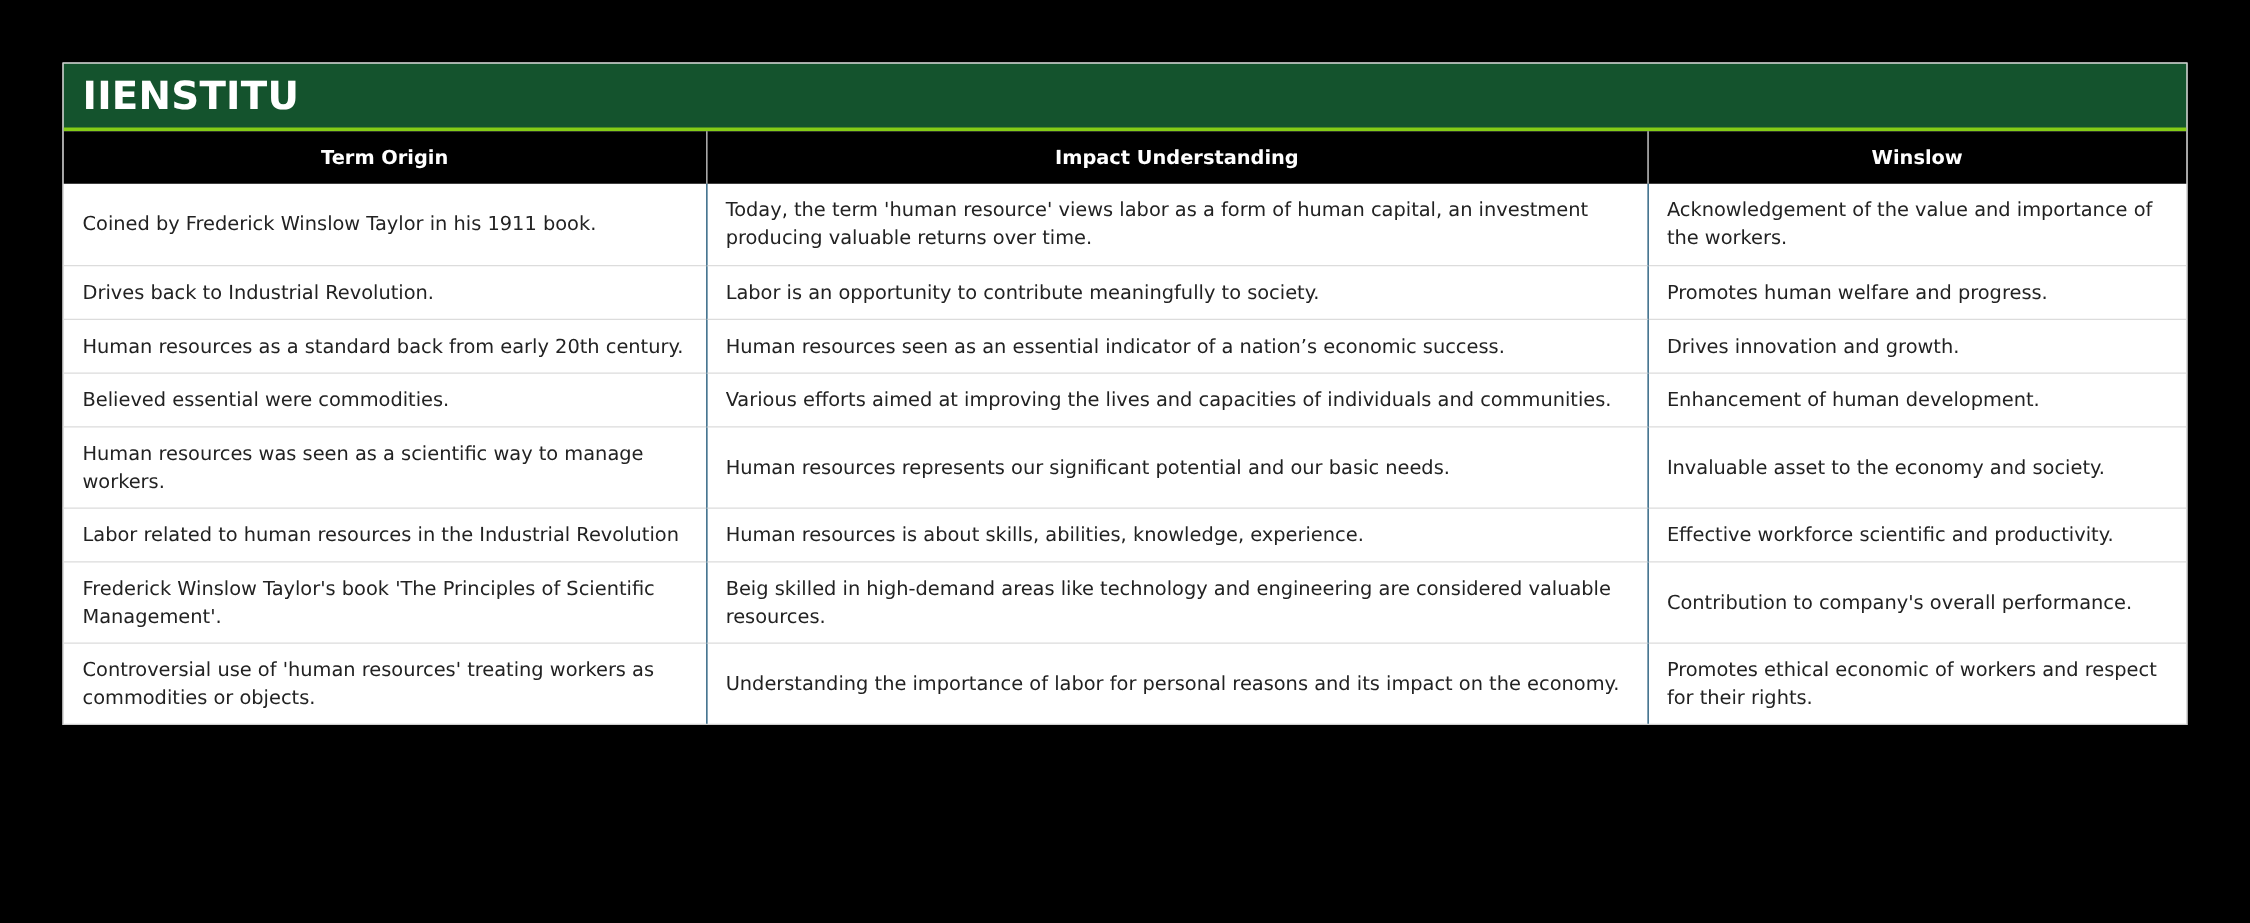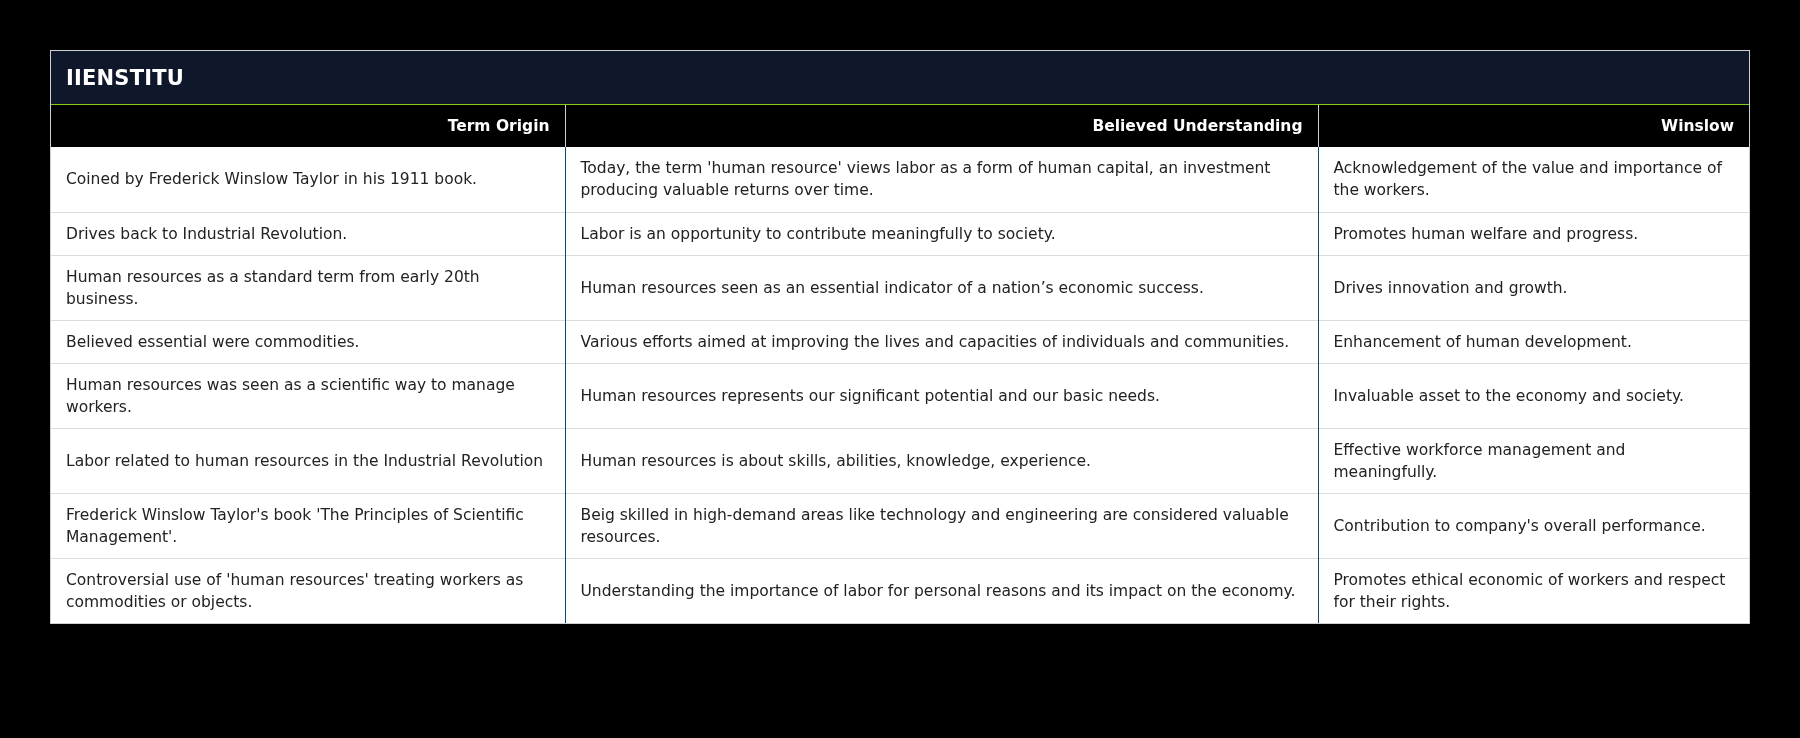--- a/index.html
+++ b/index.html
@@ -18,43 +18,43 @@
       position: absolute;
       left: 50px;
       top: 50px;
       width: 1700px;
       border: 1px solid #cfcfcf;
       box-sizing: border-box;
       background: #ffffff;
     }
     .title-bar {
       height: 54px;
-      background: #0f172a;
+      background: #14532d;
       color: #ffffff;
-      border-bottom: 1px solid #84cc16;
+      border-bottom: 3px solid #84cc16;
       box-sizing: border-box;
       display: flex;
       align-items: center;
       padding-left: 15px;
-      font-size: 21px;
+      font-size: 31px;
       font-weight: bold;
       letter-spacing: 0.2px;
     }
     table {
       width: 100%;
       border-collapse: collapse;
       table-layout: fixed;
     }
     col.c1 { width: 514px; }
     col.c2 { width: 753px; }
     col.c3 { width: auto; }
     thead th {
       background: #000000;
       color: #ffffff;
-      text-align: right;
+      text-align: center;
       font-weight: bold;
       font-size: 15.5px;
       height: 42px;
       padding: 0 15px;
       border-left: 1px solid #cfcfcf;
       box-sizing: border-box;
     }
     thead th:first-child { border-left: none; }
     tbody td {
       color: #222222;
@@ -78,54 +78,54 @@
   <div class="title-bar">IIENSTITU</div>
   <table>
     <colgroup>
       <col class="c1">
         <col class="c2">
         <col class="c3">
     </colgroup>
     <thead>
       <tr>
         <th>Term Origin</th>
-        <th>Believed Understanding</th>
+        <th>Impact Understanding</th>
         <th>Winslow</th>
       </tr>
     </thead>
     <tbody>
       <tr class="tall">
         <td>Coined by Frederick Winslow Taylor in his 1911 book.</td>
         <td>Today, the term 'human resource' views labor as a form of human capital, an investment producing valuable returns over time.</td>
         <td>Acknowledgement of the value and importance of the workers.</td>
       </tr>
       <tr>
         <td>Drives back to Industrial Revolution.</td>
         <td>Labor is an opportunity to contribute meaningfully to society.</td>
         <td>Promotes human welfare and progress.</td>
       </tr>
       <tr>
-        <td>Human resources as a standard term from early 20th business.</td>
+        <td>Human resources as a standard back from early 20th century.</td>
         <td>Human resources seen as an essential indicator of a nation’s economic success.</td>
         <td>Drives innovation and growth.</td>
       </tr>
       <tr>
         <td>Believed essential were commodities.</td>
         <td>Various efforts aimed at improving the lives and capacities of individuals and communities.</td>
         <td>Enhancement of human development.</td>
       </tr>
       <tr class="tall">
         <td>Human resources was seen as a scientific way to manage workers.</td>
         <td>Human resources represents our significant potential and our basic needs.</td>
         <td>Invaluable asset to the economy and society.</td>
       </tr>
       <tr>
         <td>Labor related to human resources in the Industrial Revolution</td>
         <td>Human resources is about skills, abilities, knowledge, experience.</td>
-        <td>Effective workforce management and meaningfully.</td>
+        <td>Effective workforce scientific and productivity.</td>
       </tr>
       <tr class="tall">
         <td>Frederick Winslow Taylor's book 'The Principles of Scientific Management'.</td>
         <td>Beig skilled in high-demand areas like technology and engineering are considered valuable resources.</td>
         <td>Contribution to company's overall performance.</td>
       </tr>
       <tr class="tall">
         <td>Controversial use of 'human resources' treating workers as commodities or objects.</td>
         <td>Understanding the importance of labor for personal reasons and its impact on the economy.</td>
         <td>Promotes ethical economic of workers and respect for their rights.</td>

